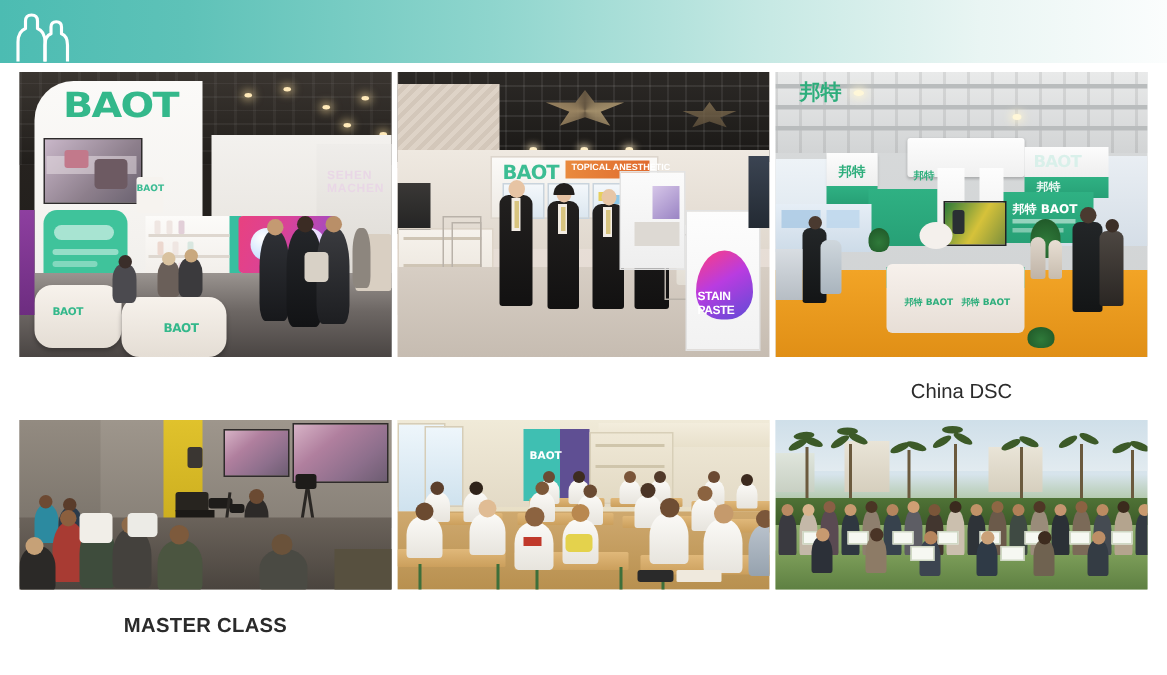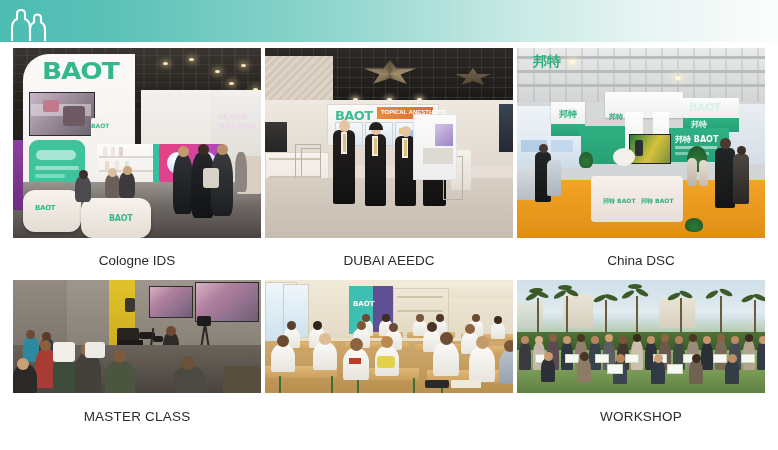--- a/index.html
+++ b/index.html
@@ -81,21 +81,21 @@
     font-size: 13.5px;
     line-height: 1;
   }
   .row1 .caption {
     padding-top: 16px;
     padding-bottom: 12px;
     font-weight: normal;
   }
   .row2 .caption {
     padding-top: 17px;
-    font-weight: normal;
+    font-weight: bold;
     font-size: 13.5px;
     letter-spacing: 0.2px;
   }
 
   
   .ph { position: absolute; }
   .scene { position: absolute; inset: 0; }
 
   
   .p1 { background: linear-gradient(#2a2622, #1d1a18); }
@@ -387,21 +387,20 @@
             <div class="ph head" style="left:185px;top:96px;width:11px;height:11px;background:#3b2c24"></div>
             <div class="ph person" style="left:198px;top:104px;width:22px;height:64px;background:linear-gradient(#3a3b3f,#1d1e21)"></div>
             <div class="ph head" style="left:204px;top:96px;width:11px;height:11px;background:#b98f68"></div>
             <div class="ph" style="left:190px;top:120px;width:16px;height:20px;background:#d8d1c6;border-radius:3px"></div>
 
             <div class="ph" style="left:224px;top:108px;width:24px;height:38px;background:#d9cfc2;border-radius:2px"></div>
             <div class="ph person" style="left:222px;top:104px;width:12px;height:40px;background:#8d867e"></div>
             <div class="ph" style="left:0;top:92px;width:10px;height:70px;background:linear-gradient(#8e3fa0,#6d2d80)"></div>
           </div>
         </div>
-        <div class="caption">Cologne IDS</div>
       </div>
 
       <div class="cell">
         <div class="thumb p2">
           <div class="scene">
             <div class="ph ceil"></div>
             <div class="ph starlamp"></div>
             <div class="ph starlamp2"></div>
             <div class="ph" style="left:16px;top:26px;width:22px;height:10px;background:linear-gradient(#7e6c4e,#574931);clip-path:polygon(50% 0%,61% 30%,95% 30%,68% 52%,79% 85%,50% 65%,21% 85%,32% 52%,5% 30%,39% 30%);opacity:.7"></div>
             <div class="ph spot" style="left:56px;top:50px;width:5px;height:3px;border-radius:50%;background:#ffeec4;box-shadow:0 0 5px 2px rgba(255,235,190,.6)"></div>
@@ -452,24 +451,27 @@
             <div class="ph shirt" style="left:167px;top:84px;width:6px;height:22px"></div>
             <div class="ph tie" style="left:169px;top:86px;width:2.5px;height:18px"></div>
 
             <div class="ph" style="left:186px;top:100px;width:20px;height:42px;background:linear-gradient(#f5f2ec,#e2ddd4);border-radius:2px"></div>
             <div class="ph" style="left:184px;top:96px;width:24px;height:6px;background:#e6e0d6"></div>
             <div class="ph chairx" style="left:178px;top:108px;width:18px;height:42px"></div>
 
             <div class="ph" style="right:56px;top:66px;width:42px;height:64px;background:linear-gradient(#fbfbfb,#eeeeee);border:1px solid #e3e3e3"></div>
             <div class="ph" style="right:60px;top:76px;width:18px;height:22px;background:linear-gradient(140deg,#d6c6e8,#9a84c4)"></div>
             <div class="ph" style="right:60px;top:100px;width:30px;height:16px;background:#ddd9d3"></div>
+            <div class="ph stain">
+              <div class="stainart"></div>
+              <div class="staintxt">STAIN<br>PASTE</div>
+            </div>
             <div class="ph" style="right:0;top:56px;width:14px;height:48px;background:linear-gradient(#3b4452,#232a33)"></div>
           </div>
         </div>
-        <div class="caption">DUBAI AEEDC</div>
       </div>
 
       <div class="cell">
         <div class="thumb p3">
           <div class="scene">
             <div class="ph ceil3"></div>
             <div class="ph beam" style="top:8px"></div>
             <div class="ph beam" style="top:22px"></div>
             <div class="ph beam" style="top:36px"></div>
             <div class="ph" style="left:52px;top:12px;width:7px;height:4px;border-radius:50%;background:#fff7d8;box-shadow:0 0 6px 2px rgba(255,246,210,.8)"></div>
@@ -775,17 +777,16 @@
             <div class="ph pr" style="left:134px;top:80px;width:14px;height:24px;background:#2f3a46"></div>
             <div class="ph hd6" style="left:137px;top:74px;width:9px;height:9px;background:#caa178"></div>
             <div class="ph pr" style="left:172px;top:80px;width:14px;height:24px;background:#6f6250"></div>
             <div class="ph hd6" style="left:175px;top:74px;width:9px;height:9px;background:#3d2c1f"></div>
             <div class="ph pr" style="left:208px;top:80px;width:14px;height:24px;background:#343c44"></div>
             <div class="ph hd6" style="left:211px;top:74px;width:9px;height:9px;background:#bd8e66"></div>
             <div class="ph cert" style="left:90px;top:84px;width:14px;height:8px"></div>
             <div class="ph cert" style="left:150px;top:84px;width:14px;height:8px"></div>
           </div>
         </div>
-        <div class="caption">WORKSHOP</div>
       </div>
     </div>
   </div>
 </div>
 
 </body></html>

